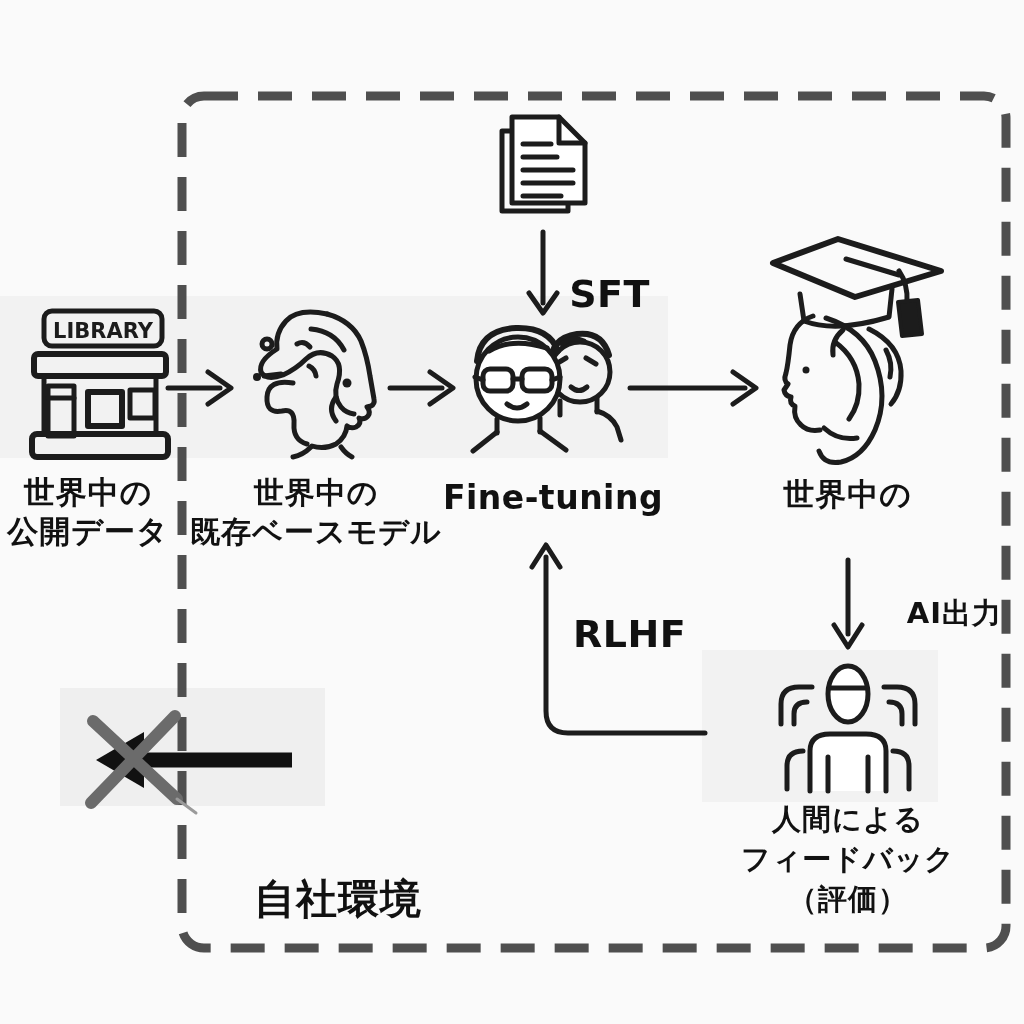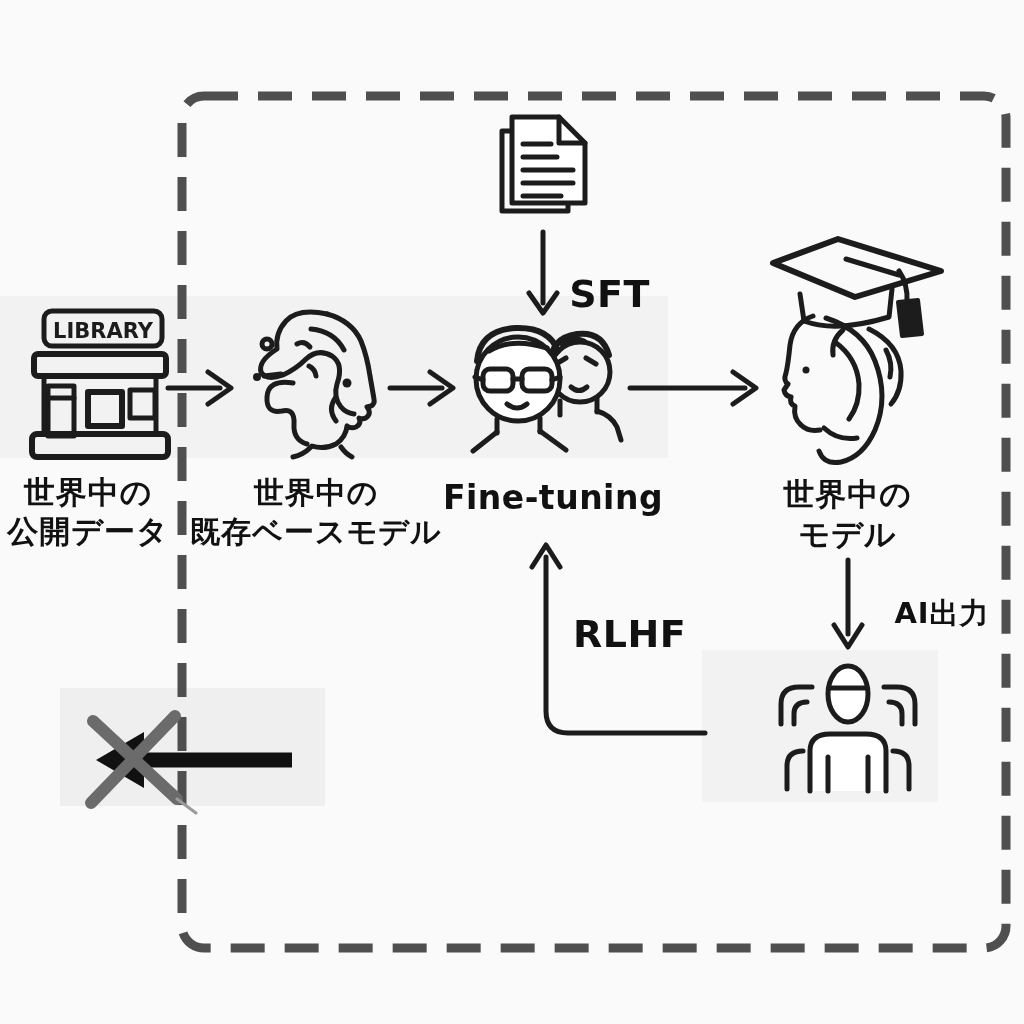--- a/index.html
+++ b/index.html
@@ -173,23 +173,28 @@
     <div>世界中の</div>
     <div>既存ベースモデル</div>
   </div>
 
   <div class="lbl latin" style="left:438px;top:478px;width:230px;font-size:33px;">Fine-tuning</div>
 
   <div class="lbl latin" style="left:562px;top:243px;width:95px;font-size:38px;text-align:center;margin-top:29px;">SFT</div>
 
   <div class="lbl" style="left:765px;top:474px;width:165px;font-size:31px;line-height:40px;">
     <div>世界中の</div>
-    <div>モデル</div>
-  </div>
-
-  <div class="lbl" style="left:882px;top:594px;width:120px;font-size:29px;text-align:center;">AI出力</div>
-
+  </div>
+
+  <div class="lbl" style="left:882px;top:594px;width:120px;font-size:29px;text-align:right;">AI出力</div>
+
+  <div class="lbl" style="left:716px;top:799px;width:264px;font-size:29px;line-height:40px;">
+    <div>人間による</div>
+    <div>フィードバック</div>
+    <div>（評価）</div>
+  </div>
 
   <div class="lbl latin" style="left:565px;top:612px;width:120px;font-size:38px;text-align:left;margin-left:8px;">RLHF</div>
 
 
+  <div class="lbl" style="left:238px;top:872px;width:200px;font-size:41px;">自社環境</div>
 
 </div>
 
 </body></html>

